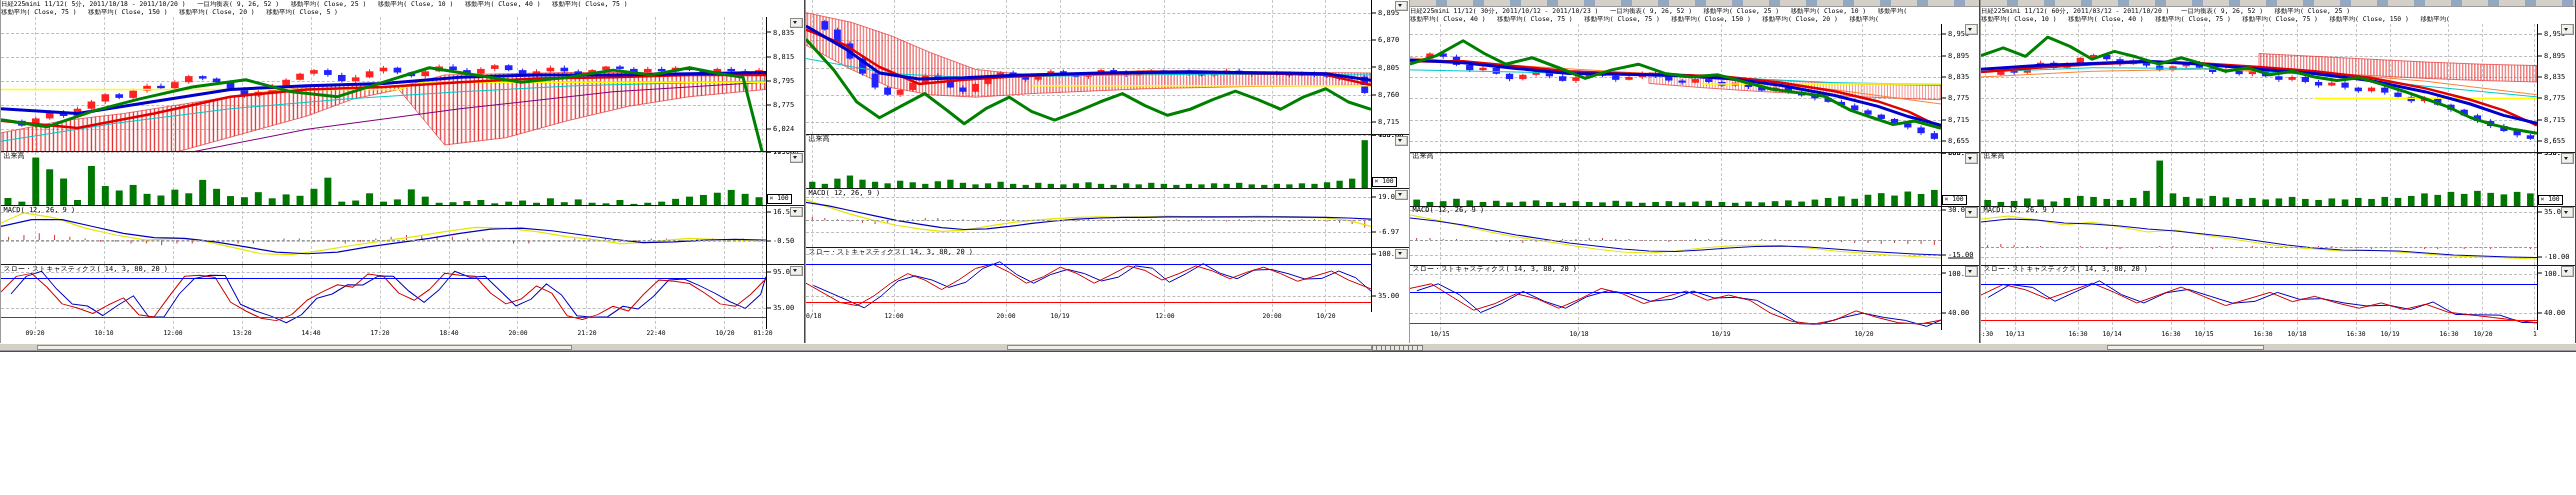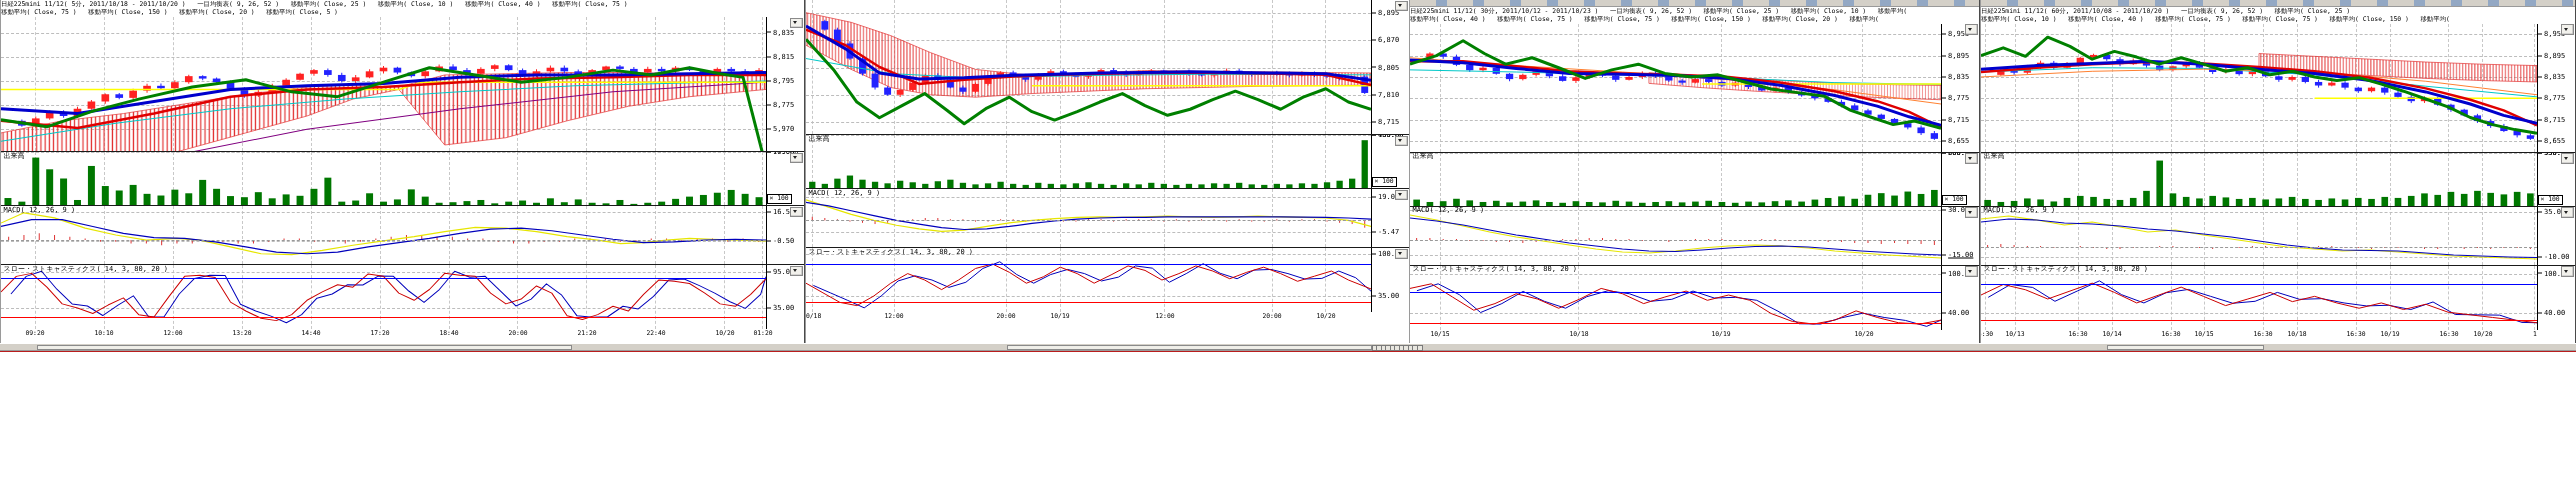--- a/index.html
+++ b/index.html
@@ -193,21 +193,21 @@
             <path d="M0 68.47 L10 72.07 L20 63.06 L30 54.05 L40 51.35 L50 49.55 L60 45.05 L70 43.24 L80 43.24 L90 42.34 L100 41.44" fill="none" stroke="#0000cc" stroke-width="3" vector-effect="non-scaling-stroke" stroke-linejoin="round"></path>
             <path d="M0 76.58 L6 81.98 L12 70.27 L18 61.26 L25 52.25 L32 46.85 L38 55.86 L44 59.46 L50 48.65 L56 37.84 L62 43.24 L68 48.65 L74 45.05 L80 39.64 L85 43.24 L90 37.84 L94 42.34 L97 45.05 L100 111.71" fill="none" stroke="#008000" stroke-width="3" vector-effect="non-scaling-stroke" stroke-linejoin="round"></path>
           </svg>
         </div>
         <div class="gutter" style="width: 38px;">
           <div class="ddbtn" style="top: 0.6px;"></div>
           <div class="tick" style="top: 11.7117%;"><i></i><span>8,835</span></div>
           <div class="tick" style="top: 29.7297%;"><i></i><span>8,815</span></div>
           <div class="tick" style="top: 47.7477%;"><i></i><span>8,795</span></div>
           <div class="tick" style="top: 65.7658%;"><i></i><span>8,775</span></div>
-          <div class="tick" style="top: 83.7838%;"><i></i><span>5,970</span></div>
+          <div class="tick" style="top: 83.7838%;"><i></i><span>6,024</span></div>
         </div>
       </div>
       <div class="sec" style="height: 53px;">
         <div class="plot" style="width: 766px;">
           <div class="vgrid" style="left: 4.5%;"></div>
           <div class="vgrid" style="left: 13.5%;"></div>
           <div class="vgrid" style="left: 22.5%;"></div>
           <div class="vgrid" style="left: 31.5%;"></div>
           <div class="vgrid" style="left: 40.5%;"></div>
           <div class="vgrid" style="left: 49.5%;"></div>
@@ -522,21 +522,21 @@
             <path d="M0 22.07 L7 33.78 L13 50.00 L20 62.61 L28 59.46 L36 57.21 L44 55.86 L52 54.95 L60 54.50 L68 54.05 L76 54.50 L84 54.95 L92 55.86 L100 63.51" fill="none" stroke="#e00000" stroke-width="2.5" vector-effect="non-scaling-stroke" stroke-linejoin="round"></path>
             <path d="M0 19.37 L7 36.49 L13 54.50 L20 59.01 L28 58.11 L36 56.31 L44 55.41 L52 54.50 L60 54.05 L68 53.60 L76 54.05 L84 54.50 L92 54.95 L100 59.91" fill="none" stroke="#0000cc" stroke-width="3" vector-effect="non-scaling-stroke" stroke-linejoin="round"></path>
             <path d="M0 29.28 L5 52.70 L9 76.13 L13 87.84 L17 78.83 L21 69.82 L25 82.43 L28 92.34 L32 80.63 L36 72.52 L40 83.33 L44 89.64 L48 83.33 L52 76.13 L56 69.82 L60 78.83 L64 86.04 L68 81.53 L72 74.32 L76 68.02 L80 74.32 L84 81.53 L88 72.52 L92 66.22 L96 76.13 L100 81.53" fill="none" stroke="#008000" stroke-width="3" vector-effect="non-scaling-stroke" stroke-linejoin="round"></path>
           </svg>
         </div>
         <div class="gutter" style="width: 38px;">
           <div class="ddbtn" style="top: 0.6px;"></div>
           <div class="tick" style="top: 9.90991%;"><i></i><span>8,895</span></div>
           <div class="tick" style="top: 30.1802%;"><i></i><span>6,870</span></div>
           <div class="tick" style="top: 50.4505%;"><i></i><span>8,805</span></div>
-          <div class="tick" style="top: 70.7207%;"><i></i><span>7,810</span></div>
+          <div class="tick" style="top: 70.7207%;"><i></i><span>8,760</span></div>
           <div class="tick" style="top: 90.991%;"><i></i><span>8,715</span></div>
         </div>
       </div>
       <div class="sec" style="height: 53px;">
         <div class="plot" style="width: 566px;">
           <div class="vgrid" style="left: 1%;"></div>
           <div class="vgrid" style="left: 15.6%;"></div>
           <div class="vgrid" style="left: 35.4%;"></div>
           <div class="vgrid" style="left: 44.9%;"></div>
           <div class="vgrid" style="left: 63.4%;"></div>
@@ -659,21 +659,21 @@
             <line x1="98.8888888888889" y1="54.166666666666664" x2="98.8888888888889" y2="66.66666666666666" stroke="#dd3333" stroke-width="1" vector-effect="non-scaling-stroke"></line>
             <path d="M0 18.75 L4 31.25 L8 43.75 L12 54.17 L16 62.50 L20 68.75 L24 72.92 L28 70.83 L32 64.58 L36 58.33 L40 54.17 L44 51.04 L48 48.96 L52 47.92 L56 48.96 L60 47.92 L64 46.88 L68 47.92 L72 48.96 L76 47.92 L80 46.88 L84 47.92 L88 48.96 L92 50.00 L96 54.17 L100 64.58" fill="none" stroke="#e6e600" stroke-width="1.2" vector-effect="non-scaling-stroke" stroke-linejoin="round"></path>
             <path d="M0 22.92 L4 29.17 L8 37.50 L12 45.83 L16 54.17 L20 60.42 L24 66.67 L28 69.79 L32 68.75 L36 64.58 L40 59.38 L44 55.21 L48 52.08 L52 50.00 L56 48.96 L60 48.96 L64 47.92 L68 47.92 L72 47.92 L76 47.92 L80 47.92 L84 47.92 L88 48.33 L92 48.96 L96 50.00 L100 52.08" fill="none" stroke="#0000bb" stroke-width="1.2" vector-effect="non-scaling-stroke" stroke-linejoin="round"></path>
           </svg>
           <div class="hgrid" style="top: 54.1667%; border-top-color: rgb(153, 153, 153);"></div>
           <div class="ind-label">MACD( 12, 26, 9 )</div>
         </div>
         <div class="gutter" style="width: 38px;">
           <div class="ddbtn" style="top: 0.6px;"></div>
           <div class="tick" style="top: 14.5833%;"><i></i><span>19.00</span></div>
-          <div class="tick" style="top: 73.9583%;"><i></i><span>-5.47</span></div>
+          <div class="tick" style="top: 73.9583%;"><i></i><span>-6.97</span></div>
         </div>
       </div>
       <div class="sec" style="height: 64px;">
         <div class="plot" style="width: 566px;">
           <div class="vgrid" style="left: 1%;"></div>
           <div class="vgrid" style="left: 15.6%;"></div>
           <div class="vgrid" style="left: 35.4%;"></div>
           <div class="vgrid" style="left: 44.9%;"></div>
           <div class="vgrid" style="left: 63.4%;"></div>
           <div class="vgrid" style="left: 82.4%;"></div>
@@ -968,21 +968,21 @@
       <div class="xrow">
         <div class="xlab" style="left: 30px;">10/15</div>
         <div class="xlab" style="left: 169px;">10/18</div>
         <div class="xlab" style="left: 311px;">10/19</div>
         <div class="xlab" style="left: 454px;">10/20</div>
       </div>
     </div>
     <div class="panel" style="left: 1980px; width: 596px;">
       <div class="topstrip"></div>
       <div class="hdr">
-        <div class="hline">日経225mini 11/12( 60分, 2011/10/08 - 2011/10/20 )   一目均衡表( 9, 26, 52 )   移動平均( Close, 25 )</div>
+        <div class="hline">日経225mini 11/12( 60分, 2011/03/12 - 2011/10/20 )   一目均衡表( 9, 26, 52 )   移動平均( Close, 25 )</div>
         <div class="hline">移動平均( Close, 10 )   移動平均( Close, 40 )   移動平均( Close, 75 )   移動平均( Close, 75 )   移動平均( Close, 150 )   移動平均(</div>
       </div>
       <div class="sec first" style="height: 128px;">
         <div class="plot" style="width: 557px;">
           <div class="vgrid" style="left: 0.8%;"></div>
           <div class="vgrid" style="left: 6.1%;"></div>
           <div class="vgrid" style="left: 17.5%;"></div>
           <div class="vgrid" style="left: 23.6%;"></div>
           <div class="vgrid" style="left: 34.2%;"></div>
           <div class="vgrid" style="left: 40.1%;"></div>

